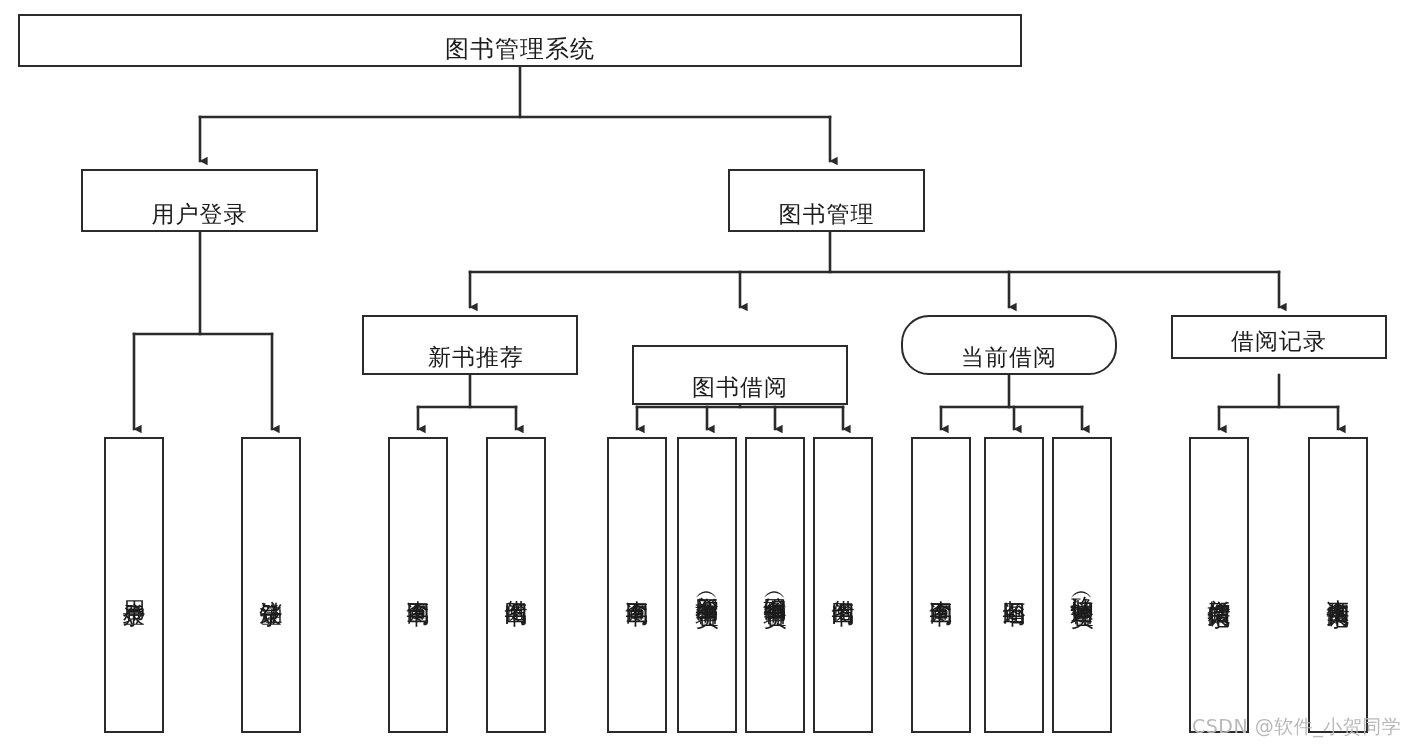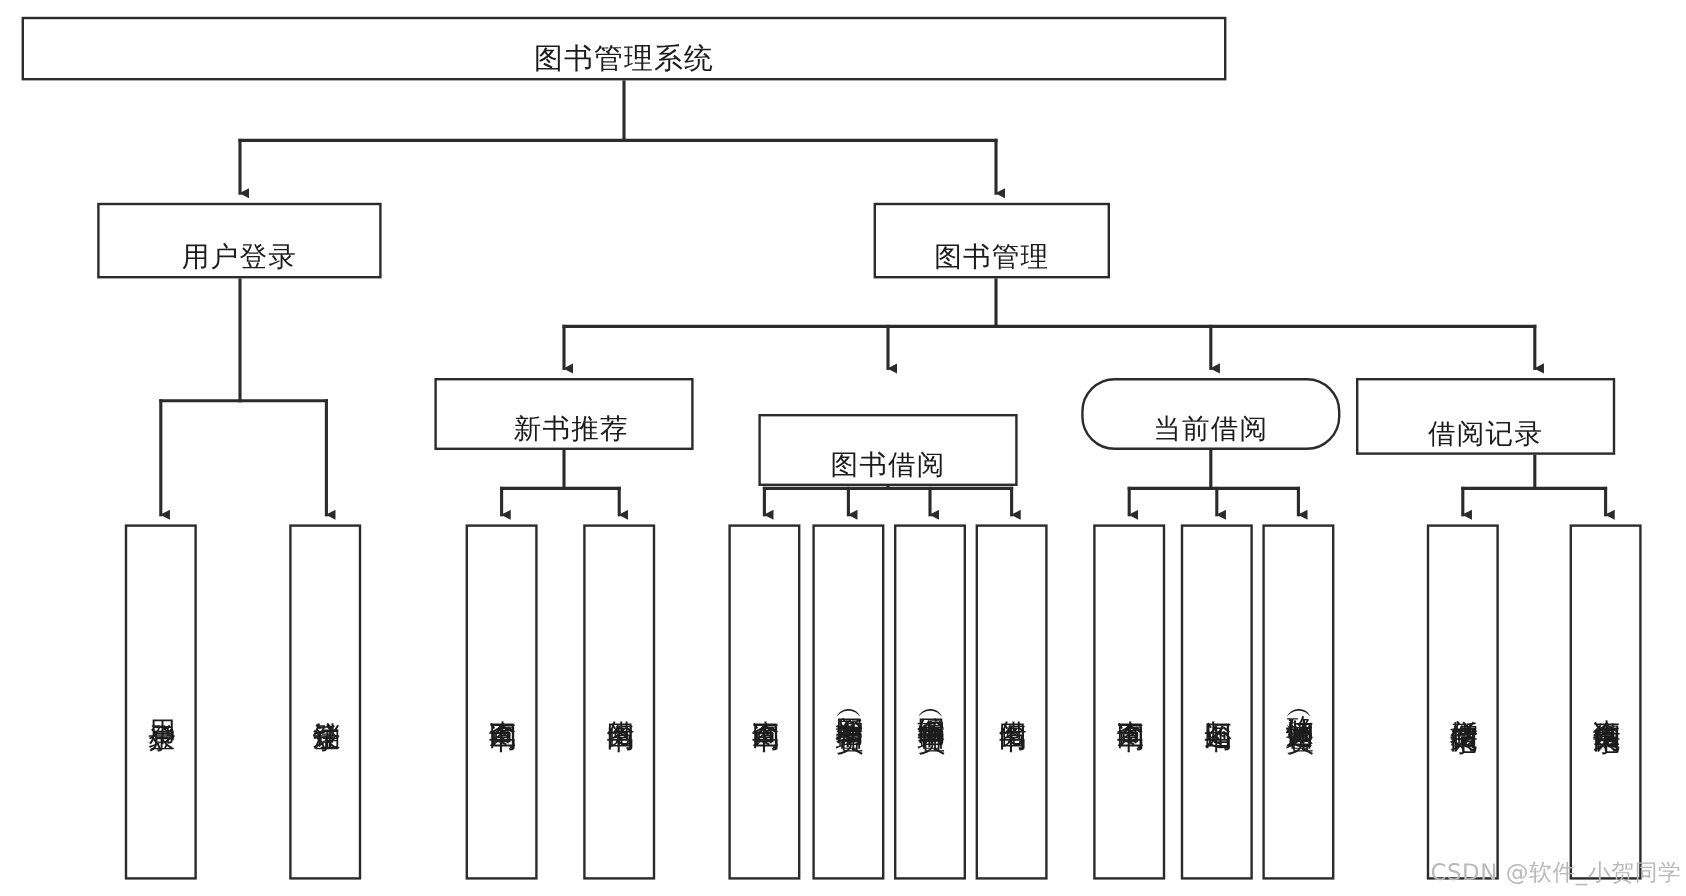--- a/index.html
+++ b/index.html
@@ -131,21 +131,21 @@
       </div>
       <div class="node-box node-h" style="left: 362px; top: 315px; width: 216px; height: 60px; padding-left: 12px;">
         <span>新书推荐</span>
       </div>
       <div class="node-box node-h" style="left: 632px; top: 315px; width: 216px; height: 60px; margin-top: 30px;">
         <span>图书借阅</span>
       </div>
       <div class="node-box node-h" style="left: 901px; top: 315px; width: 216px; height: 60px; border-radius: 28px;">
         <span>当前借阅</span>
       </div>
-      <div class="node-box node-h" style="left: 1130px; top: 315px; width: 216px; height: 64px;">
+      <div class="node-box node-h" style="left: 1171px; top: 315px; width: 216px; height: 44px;">
         <span>借阅记录</span>
       </div>
       <div class="node-box node-v" style="left: 104px; top: 437px; width: 60px; height: 296px;">
         <span>用户登录</span>
       </div>
       <div class="node-box node-v" style="left: 241px; top: 437px; width: 60px; height: 296px;">
         <span>注销登录</span>
       </div>
       <div class="node-box node-v" style="left: 388px; top: 437px; width: 60px; height: 296px;">
         <span>查询图书</span>

